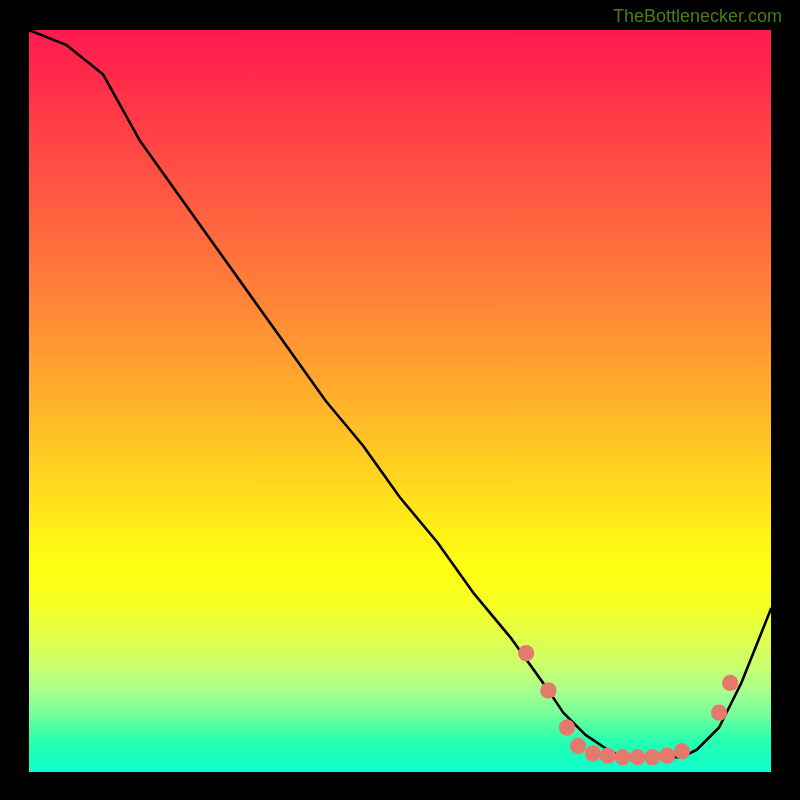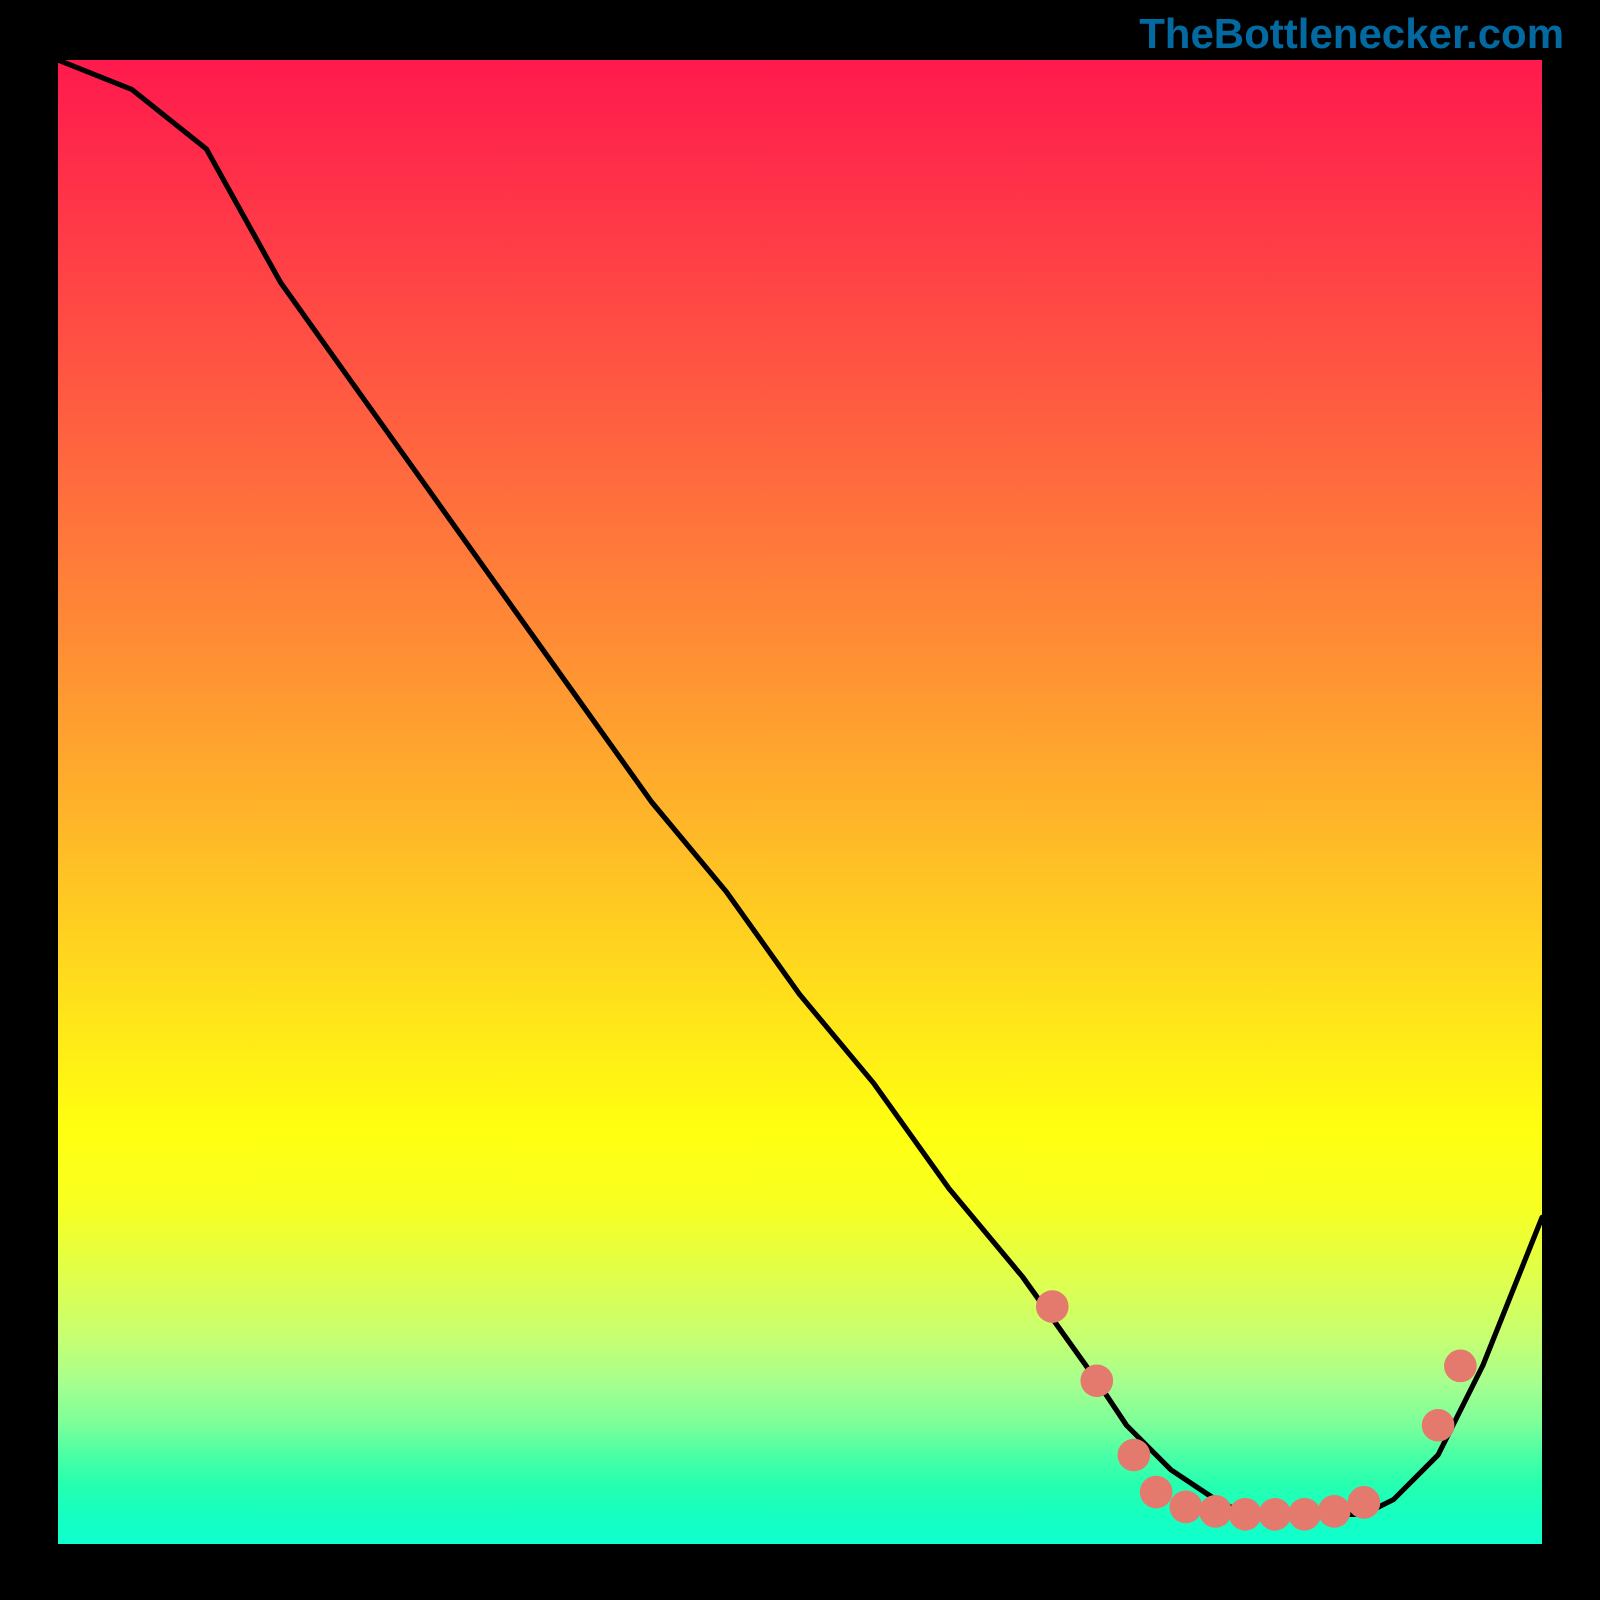--- a/index.html
+++ b/index.html
@@ -8,23 +8,23 @@
     height: 800px;
     background: #000;
     position: relative;
     font-family: Arial, Helvetica, sans-serif;
     overflow: hidden;
   }
   .watermark {
     position: absolute;
     top: 6px;
     right: 18px;
-    color: #0369a1;
-    font-size: 21px;
-    font-weight: 700;
+    color: #4d7c0f;
+    font-size: 18px;
+    font-weight: 400;
     letter-spacing: 0px;
     z-index: 10;
   }
   .chart-wrap {
     position: absolute;
     left: 0;
     top: 0;
     width: 800px;
     height: 800px;
   }

